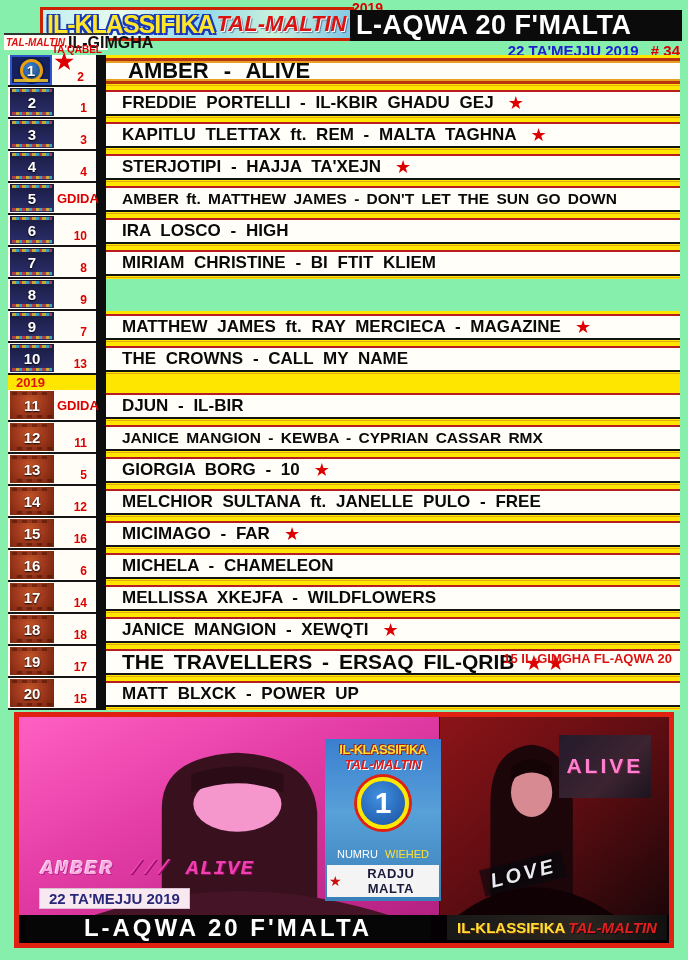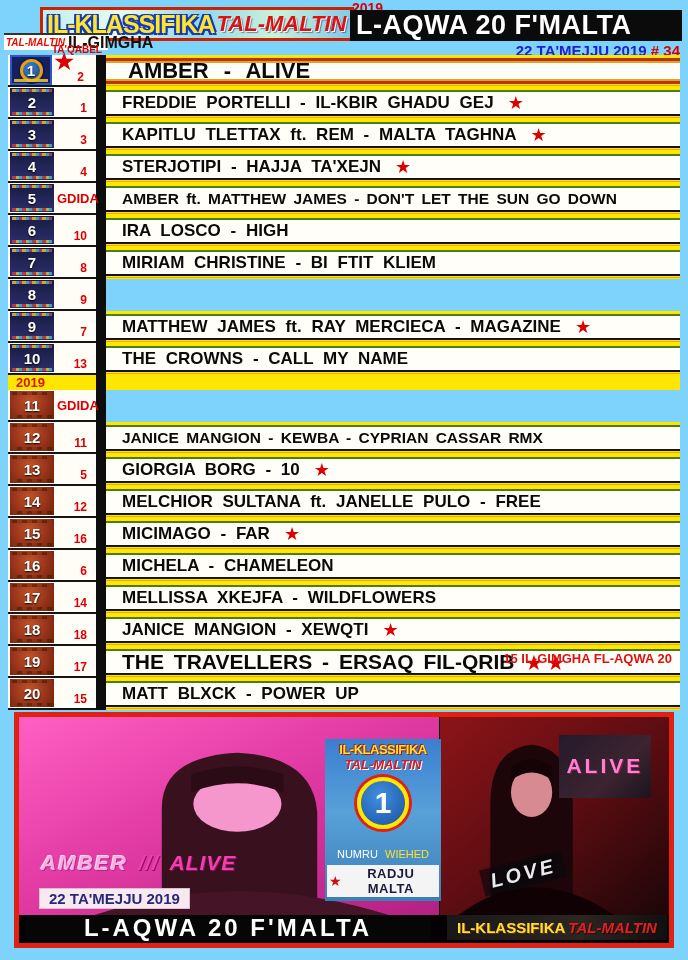--- a/index.html
+++ b/index.html
@@ -1,48 +1,48 @@
 <!DOCTYPE html>
 <html><head>
 <meta charset="utf-8">
 <style>
   * { margin:0; padding:0; box-sizing:border-box; }
   body { width:688px; height:960px; font-family:"Liberation Sans", sans-serif; }
-  .page { position:relative; width:688px; height:960px; background:#7dd3fc; overflow:hidden; }
+  .page { position:relative; width:688px; height:960px; background:#86efac; overflow:hidden; }
 
   
   .logo-box { position:absolute; left:40px; top:7px; width:314px; height:34px;
     border:3px solid #cc2200; display:flex; align-items:center; padding-left:4px; white-space:nowrap;
     background:linear-gradient(100deg,#bfeef2 0%,#e9fbee 25%,#8fd8ee 50%,#caf2da 75%,#7fc8e8 100%); }
   .logo-main { font-size:25px; font-weight:900; color:#ffe62a; letter-spacing:-1px;
     text-shadow:-2px -1px 0 #1838b8, 2px -1px 0 #1838b8, -2px 2px 0 #1838b8, 2px 2px 0 #1838b8; }
   .logo-sub { font-size:22px; font-weight:900; font-style:italic; color:#dd1111; margin-left:2px;
     text-shadow:1px 1px 0 #ffffff, 2px 2px 1px rgba(0,0,60,.4); }
   .year-top { position:absolute; left:352px; top:0px; font-size:14px; font-weight:800; color:#dd0000; }
   .title-bar { position:absolute; left:350px; top:10px; right:6px; height:31px; background:#0b0b0b;
     color:#ffffff; font-weight:900; font-size:27px; letter-spacing:0.5px;
     display:flex; align-items:center; padding-left:6px; white-space:nowrap; }
   .date-line { position:absolute; right:8px; top:42px; font-size:15px; font-weight:800; color:#2020cc; }
-  .date-line .issue { color:#dd0000; }
+  .date-line .issue { color:#dd0000; margin-left:8px; }
 
   
   .lch { position:absolute; left:4px; top:33px; width:104px; height:17px; background:#fffdf6;
     display:flex; align-items:center; gap:3px; padding-left:2px; border-top:2px solid #333; white-space:nowrap; }
   .lch-brand { color:#dd1111; font-style:italic; font-weight:900; font-size:10px; }
   .lch-week { color:#111; font-weight:900; font-size:16px; }
   .lch-prev { position:absolute; left:52px; top:44px; color:#dd0000; font-weight:900; font-size:10px; z-index:5; }
 
   
   .rows { position:absolute; left:8px; top:55px; width:672px; }
   .row { display:flex; height:32px; }
   .cell-left { width:88px; background:#fffdf6; border-bottom:2px solid #151515; position:relative; display:flex; }
   .vbar { width:10px; background:#0d0d0d; }
   .cell-song { flex:1; background:#ffe600; padding:3px 0; position:relative; }
   .cell-song::after { content:""; position:absolute; left:0; right:0; bottom:1px; height:1px; background:#e09010; opacity:.7; }
-  .song-box { height:100%; background:#fffef8; border-top:2px solid #4d7c0f; border-bottom:2px solid #141414;
+  .song-box { height:100%; background:#fffef8; border-top:2px solid #b91c1c; border-bottom:2px solid #141414;
     display:flex; align-items:center; padding-left:16px; position:relative; overflow:visible; white-space:nowrap; }
   .song-title { font-weight:800; font-size:17px; color:#0a0a0a; word-spacing:5px; }
   .song-stars { color:#dd0000; font-size:18px; margin-left:14px; letter-spacing:3px; line-height:1; }
   .song-note { display:none; position:absolute; right:8px; top:0px; color:#dd1111; font-size:13px; font-weight:800; }
   .row.has-note .song-note { display:block; }
   .row.long .song-title { font-size:15.5px; word-spacing:3px; }
   .row.first .song-title { font-size:22px; word-spacing:9px; padding-left:6px; }
   .row.first .song-box { border-top:3px solid #b83410; border-bottom:3px solid #b83410;
     box-shadow:inset 0 2px 0 #e8a020, inset 0 -2px 0 #e8a020;text-align:right; }
   .row.big .song-title { font-size:21px; word-spacing:4px; }
@@ -88,21 +88,21 @@
   .photo-left { position:absolute; left:0; top:0; width:420px; height:198px; overflow:hidden; }
   .photo-right { position:absolute; left:421px; top:0; width:229px; height:198px; overflow:hidden; }
   .photo-svg { position:absolute; inset:0; width:100%; height:100%; }
   .alive-sign { position:absolute; left:52%; top:9%; width:40%; height:32%;
     background:linear-gradient(135deg,#241a2c,#3c2430 60%,#1c141e); color:#ff7fd0; font-weight:900;
     font-size:21px; letter-spacing:3px; display:flex; align-items:center; justify-content:center;
     text-shadow:1px 1px 0 #80204c; }
   .shirt-text { position:absolute; left:18%; bottom:14%; transform:rotate(-14deg); color:#e9e9ef;
     font-weight:900; font-style:italic; font-size:20px; letter-spacing:3px;
     background:rgba(8,8,12,.65); padding:2px 9px; text-shadow:0 0 4px #000; }
-  .amber-line { position:absolute; left:22px; top:134px; white-space:nowrap; }
+  .amber-line { position:absolute; left:22px; top:140px; white-space:nowrap;font-family:Liberation Mono, monospace; }
   .amber-a { color:#f9aee0; font-style:italic; font-weight:900; font-size:21px; letter-spacing:2px;
     text-shadow:1px 1px 0 #b8258f, -1px -1px 0 #ffd8f2; }
   .amber-sep, .amber-b { color:#f03fae; font-style:italic; font-weight:900; font-size:21px; letter-spacing:1px; margin-left:6px;
     text-shadow:1px 1px 0 #8c1060; }
   .date-box { position:absolute; left:20px; top:171px; background:#f8e9f1; color:#282878;
     font-weight:900; font-size:15px; padding:1px 9px; border:1px solid #d8c0d0; }
 
   
   .badge { position:absolute; left:306px; top:22px; width:116px; height:162px; text-align:center;
     background:linear-gradient(#3a7fd0,#58a0d8 45%,#3a80b8); padding-top:3px; }
@@ -384,20 +384,27 @@
         <span class="tile-circle">
           <span class="tile-num">11</span>
         </span>
       </div>
       <div class="lw">
 
         <span class="lw-num gdida">GDIDA</span>
       </div>
     </div>
     <div class="vbar"></div>
+    <div class="cell-song">
+      <div class="song-box">
+        <span class="song-title">DJUN - IL-BIR</span>
+        <span class="song-stars"></span>
+
+      </div>
+    </div>
   </div>
 
   <div class="row red-tile long">
     <div class="cell-left">
       <div class="tile">
         <span class="tile-circle">
           <span class="tile-num">12</span>
         </span>
       </div>
       <div class="lw">

